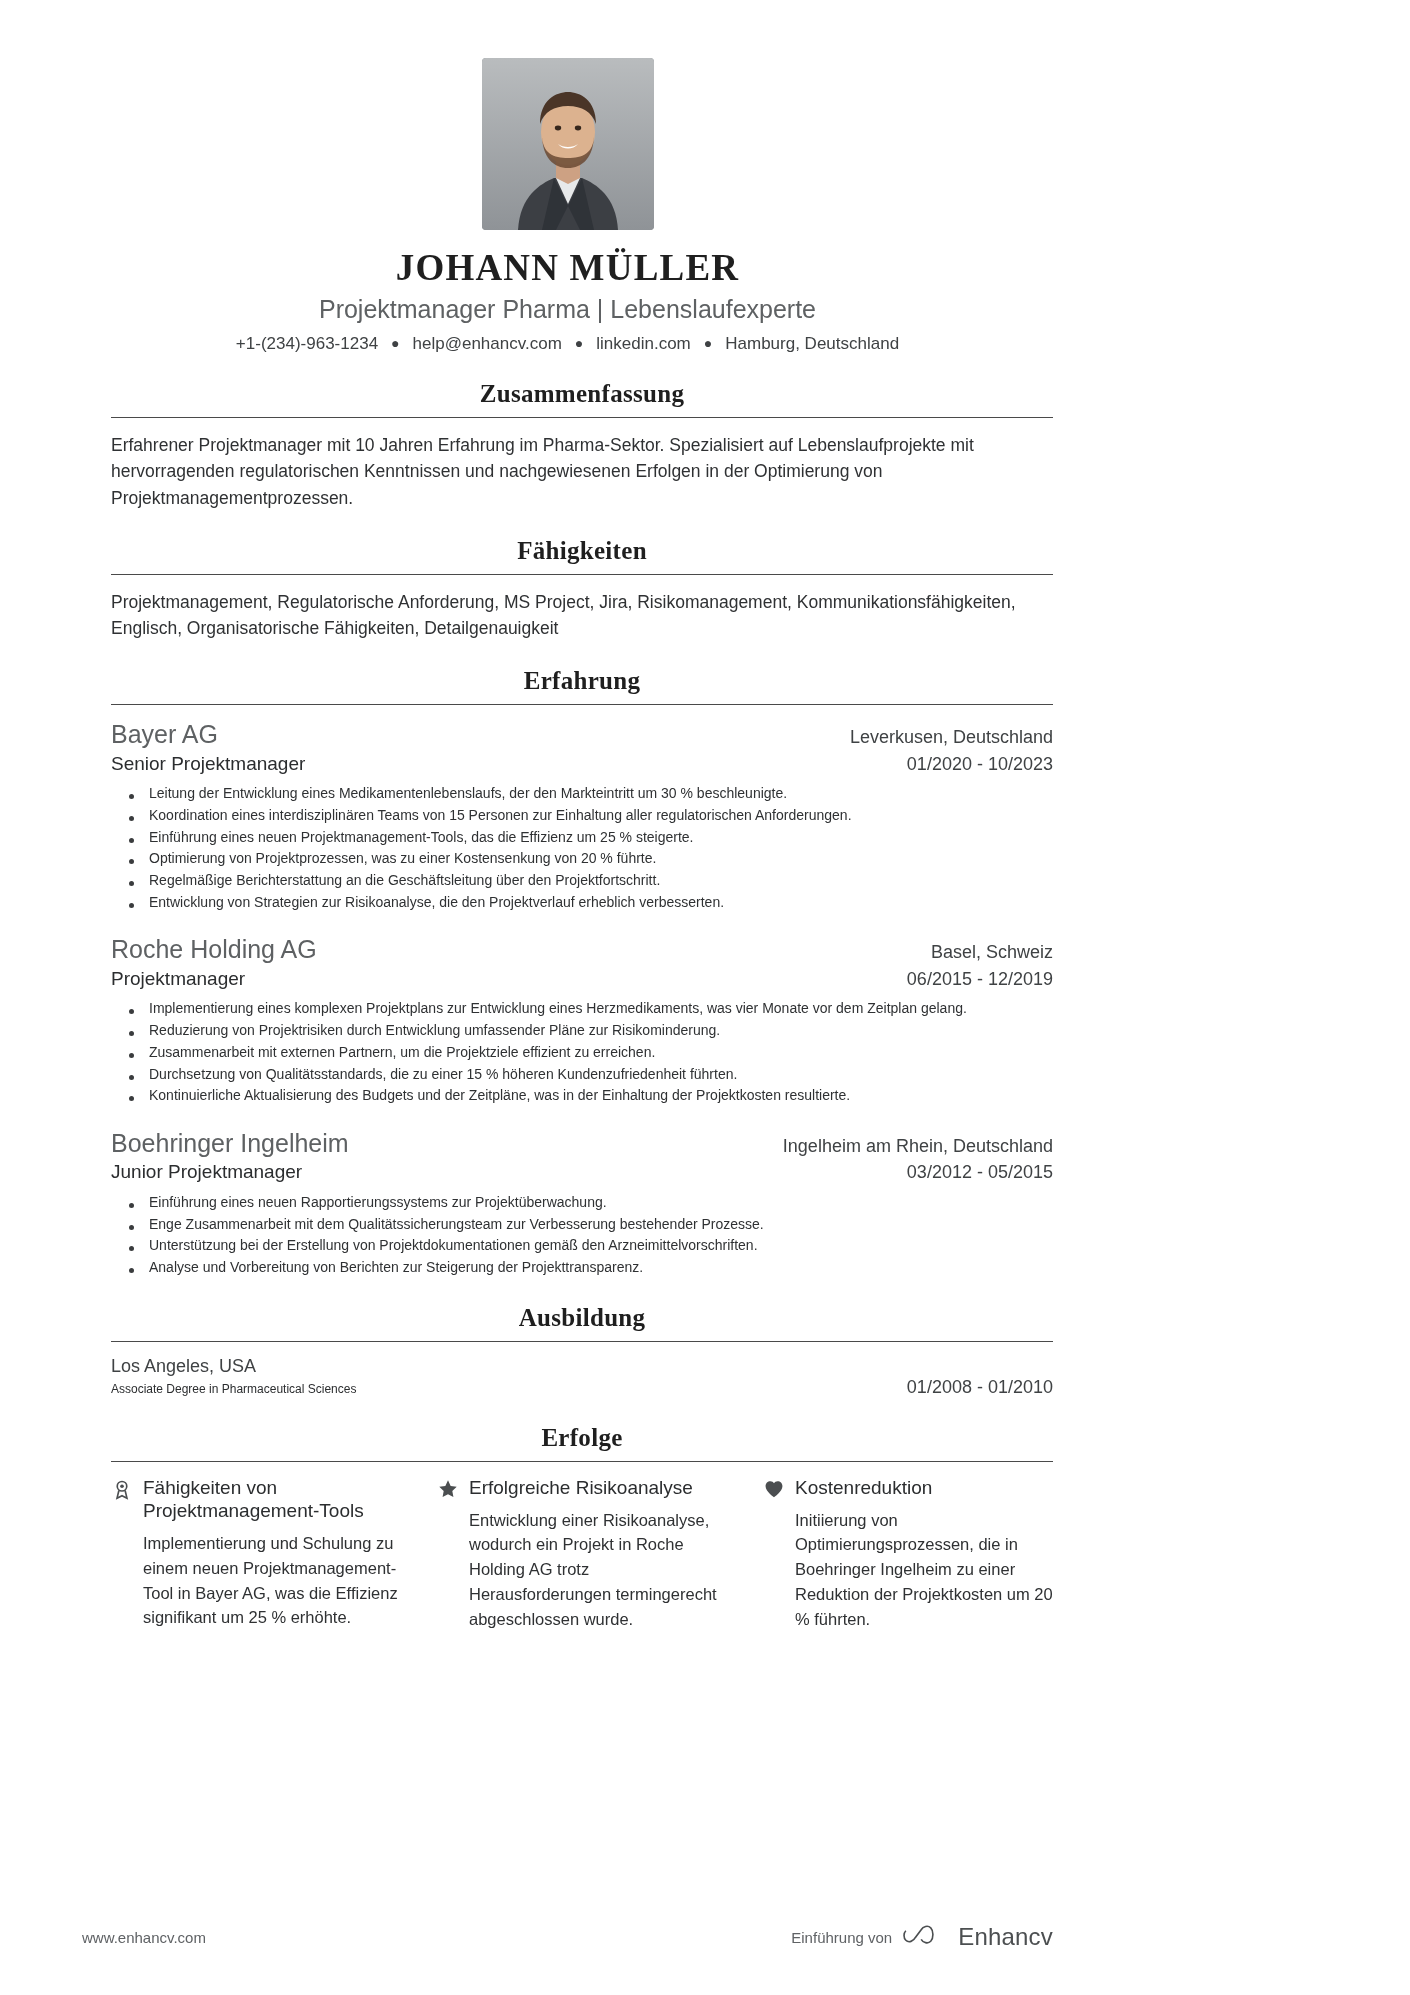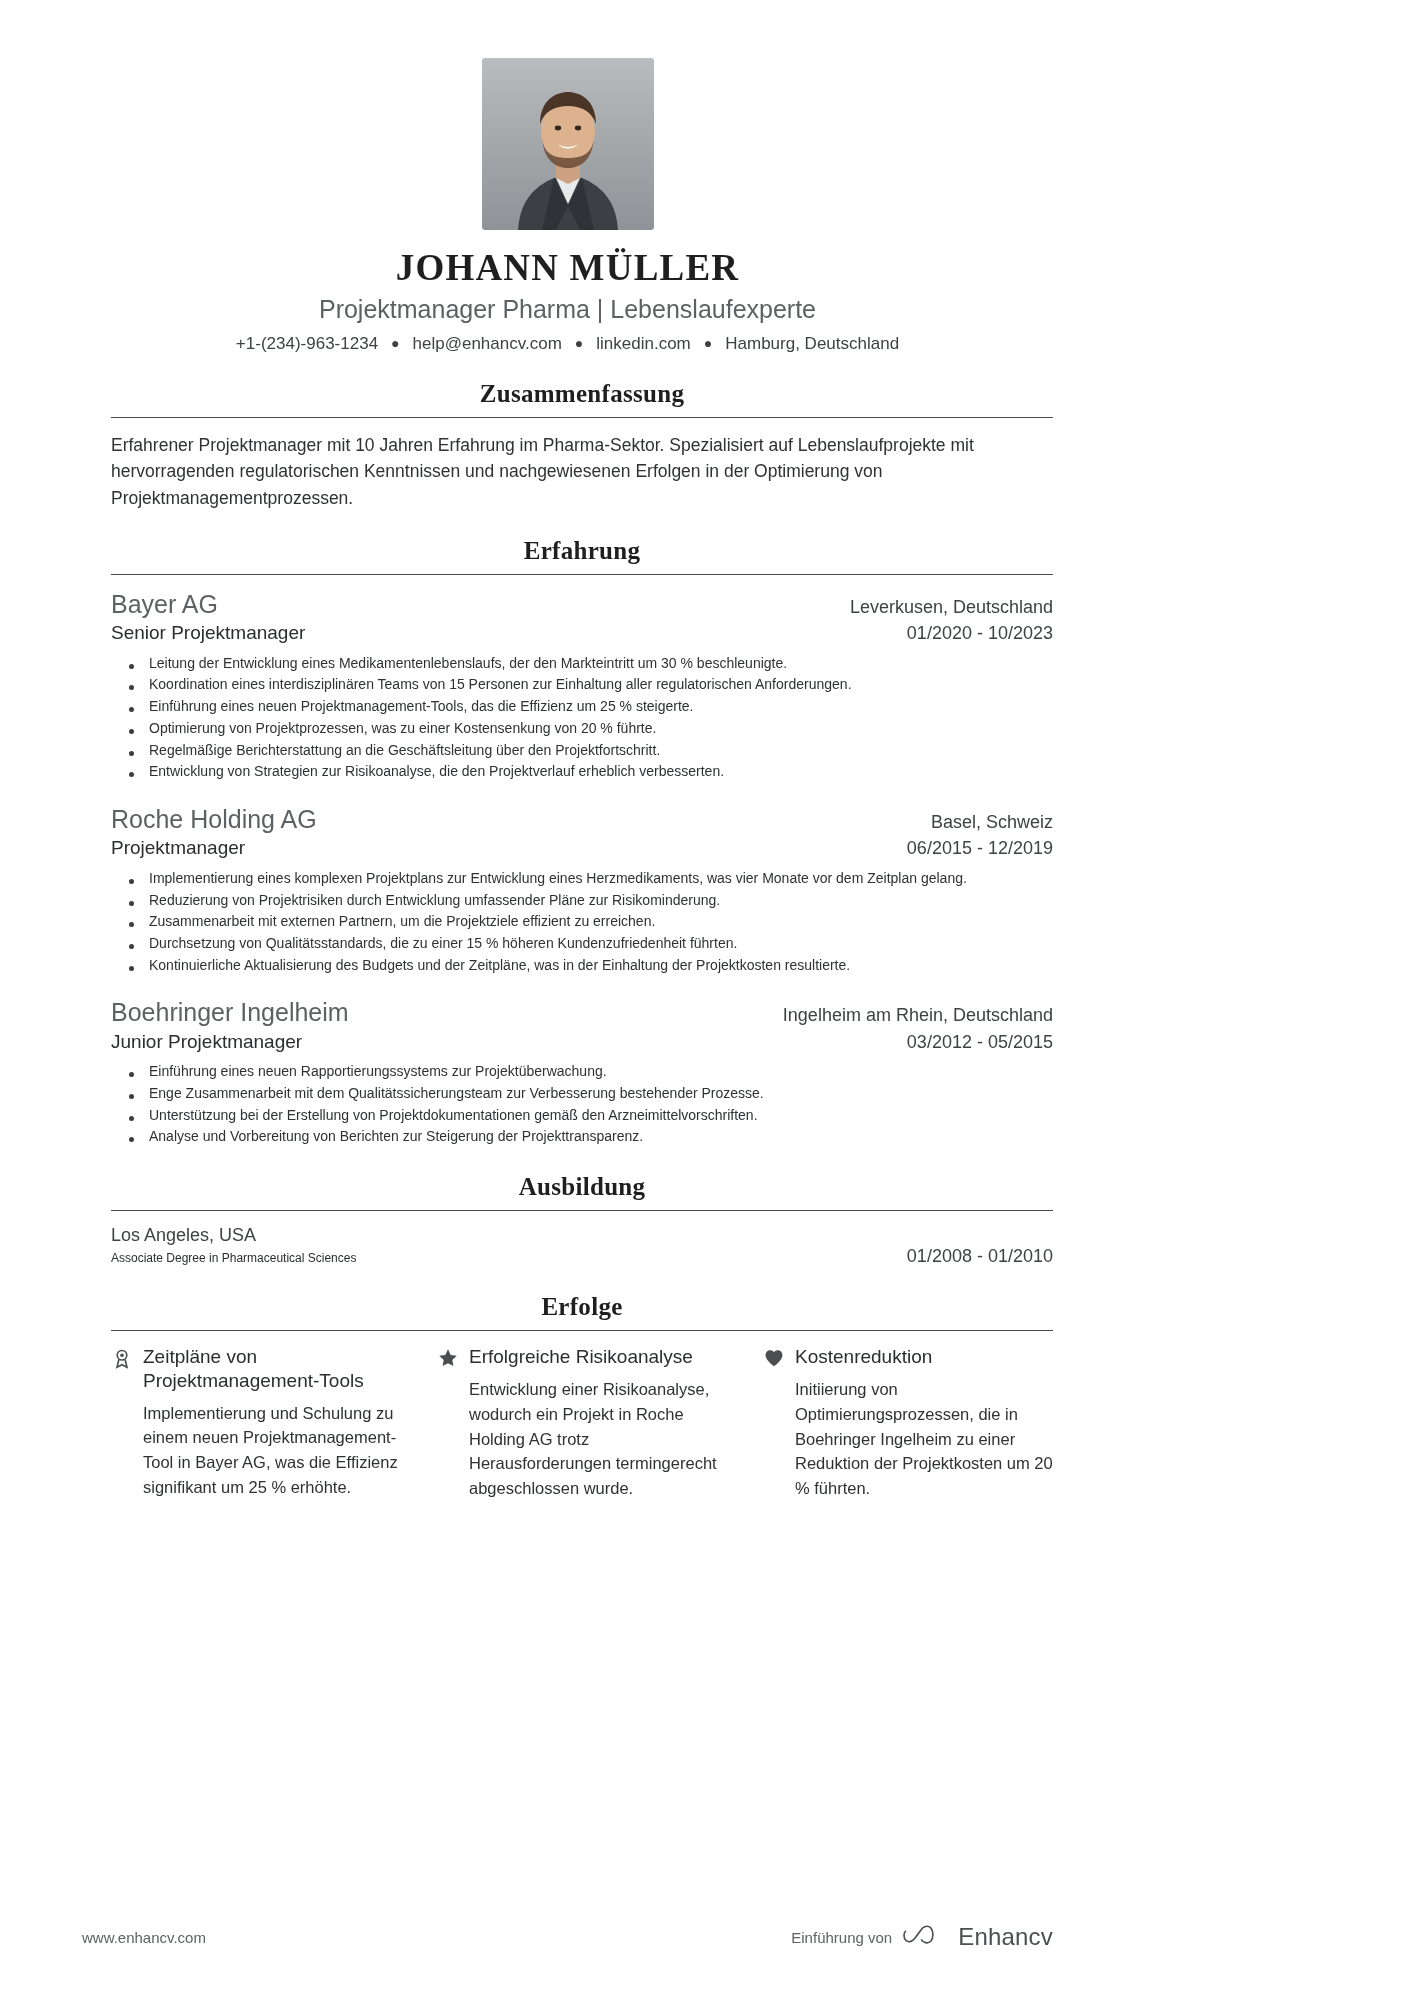--- a/index.html
+++ b/index.html
@@ -265,20 +265,25 @@
       <span class="contact-item">Hamburg, Deutschland</span>
     </div>
   </div>
 
   <div class="section">
     <div class="section-title">Zusammenfassung</div>
     <div class="rule"></div>
     <div class="body-text">Erfahrener Projektmanager mit 10 Jahren Erfahrung im Pharma-Sektor. Spezialisiert auf Lebenslaufprojekte mit hervorragenden regulatorischen Kenntnissen und nachgewiesenen Erfolgen in der Optimierung von Projektmanagementprozessen.</div>
   </div>
 
+  <div class="section">
+    <div class="section-title">Fähigkeiten</div>
+    <div class="rule"></div>
+    <div class="body-text">Projektmanagement, Regulatorische Anforderung, MS Project, Jira, Risikomanagement, Kommunikationsfähigkeiten, Englisch, Organisatorische Fähigkeiten, Detailgenauigkeit</div>
+  </div>
 
   <div class="section">
     <div class="section-title">Erfahrung</div>
     <div class="rule"></div>
 
     <div class="job">
       <div class="job-row">
         <div class="company">Bayer AG</div>
         <div class="location">Leverkusen, Deutschland</div>
       </div>
@@ -353,21 +358,21 @@
 
       <div class="ach-col">
         <div class="ach-head">
           <span class="ach-icon">
             <svg viewBox="0 0 24 24" width="22" height="22" fill="currentColor">
               <circle cx="12" cy="9" r="5.2" fill="none" stroke="currentColor" stroke-width="1.8"></circle>
               <circle cx="12" cy="9" r="2"></circle>
               <path d="M8.6 13.6 L6.6 22 L12 19.3 L17.4 22 L15.4 13.6" fill="none" stroke="currentColor" stroke-width="1.8"></path>
             </svg>
           </span>
-          <span class="ach-title">Zeitpläne von Projektmanagement-Tools</span>
+          <span class="ach-title">Fähigkeiten von Projektmanagement-Tools</span>
         </div>
         <div class="ach-desc">Implementierung und Schulung zu einem neuen Projektmanagement-Tool in Bayer AG, was die Effizienz signifikant um 25 % erhöhte.</div>
       </div>
 
       <div class="ach-col">
         <div class="ach-head">
           <span class="ach-icon">
             <svg viewBox="0 0 24 24" width="22" height="22" fill="currentColor">
               <path d="M12 2.5 L14.9 8.6 L21.5 9.5 L16.7 14.1 L17.9 20.8 L12 17.6 L6.1 20.8 L7.3 14.1 L2.5 9.5 L9.1 8.6 Z"></path>
             </svg>

